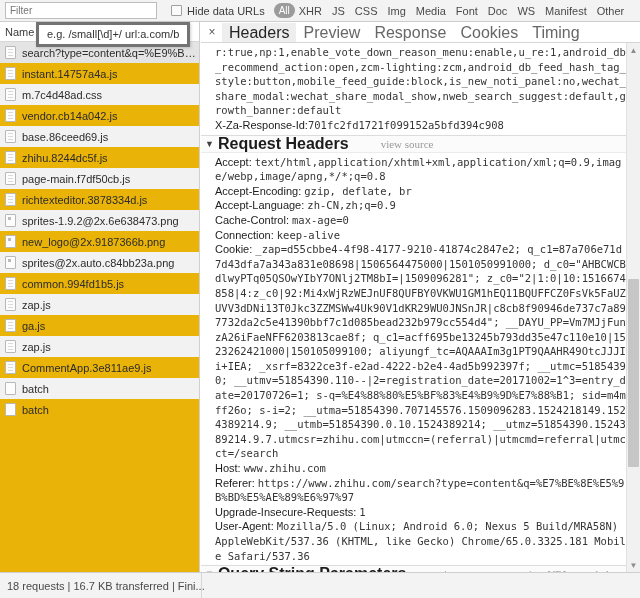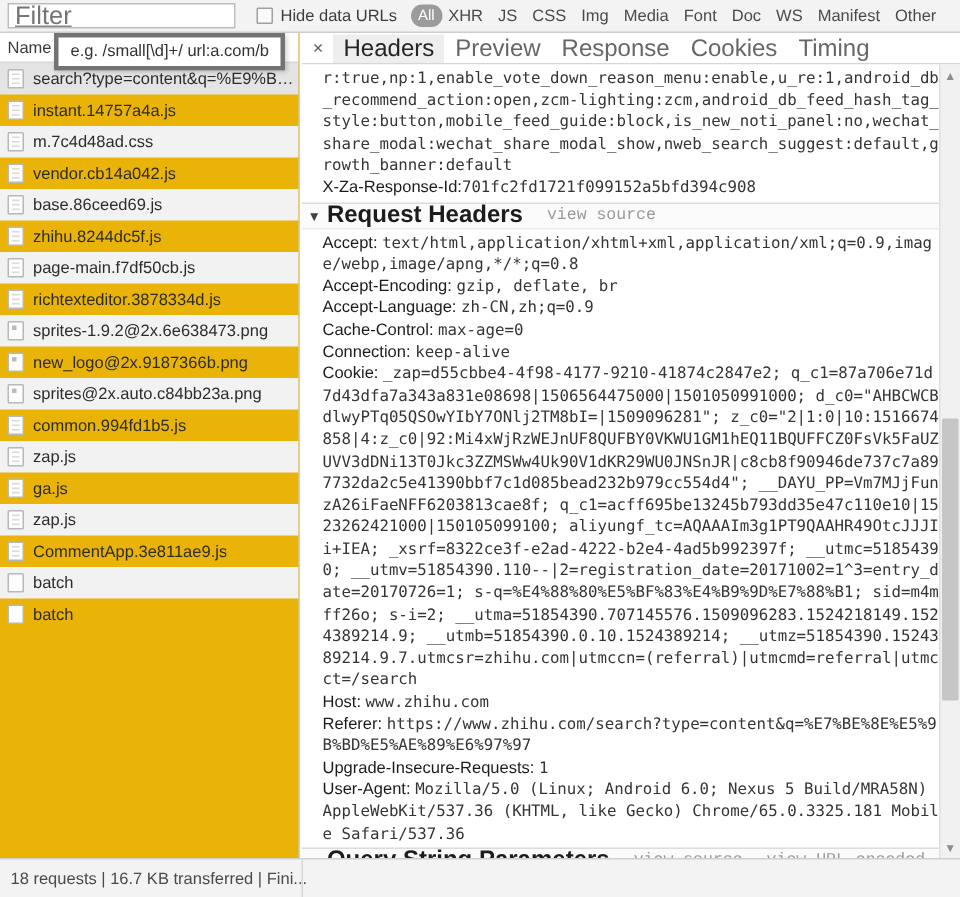--- a/index.html
+++ b/index.html
@@ -18,22 +18,22 @@
   
   #toolbar {
     position: absolute; top: 0; left: 0; width: 640px; height: 22px;
     background: #f3f3f3;
     border-bottom: 1px solid #cdcdcd;
     display: flex; align-items: center;
   }
   #filter-input {
     width: 152px; height: 17px; margin-left: 5px;
     border: 1px solid #bdbdbd; background: #fff;
-    font-family: "Liberation Sans", sans-serif; font-size: 17px;
-    color: #8a8a8a; padding: 0 4px; outline: none; text-decoration: underline;
+    font-family: "Liberation Sans", sans-serif; font-size: 10px;
+    color: #8a8a8a; padding: 0 4px; outline: none;
   }
   .tb-sep { width: 14px; }
   .tb-check {
     width: 11px; height: 11px; border: 1px solid #a0a0a0;
     background: #fafafa; border-radius: 1px; margin-right: 5px;
   }
   .tb-label { color: #3c3c3c; font-size: 11px; margin-right: 9px; white-space: nowrap;}
   .pill {
     display: inline-flex; align-items: center; justify-content: center;
     height: 15px; padding: 0 5px; border-radius: 8px;
@@ -127,22 +127,22 @@
   .section-bar {
     border-top: 1px solid #dcdcdc;
     border-bottom: 1px solid #ececec;
     background: #fbfbfb;
     height: 18px; display: flex; align-items: center;
     padding-left: 4px; margin: 2px 0 2px 0;
   }
   .caret { color: #404040; font-size: 9px; margin-right: 4px; }
   .sec-title { font-weight: bold; font-size: 16px; color: #1c1c1c; }
   .sec-link {
-    color: #9a9a9a; font-size: 11px; margin-left: 16px;
-    font-family: Liberation Mono, monospace;
+    color: #9a9a9a; font-size: 11px; margin-left: 32px;
+    font-family: Liberation Serif, serif;
   }
 
   
   #vscroll {
     position: absolute; right: 0; top: 21px; width: 14px; bottom: 0;
     background: #f1f1f1; border-left: 1px solid #e0e0e0;
   }
   .sb-arrow {
     position: absolute; left: 0; width: 13px; height: 14px;
     display: flex; align-items: center; justify-content: center;

